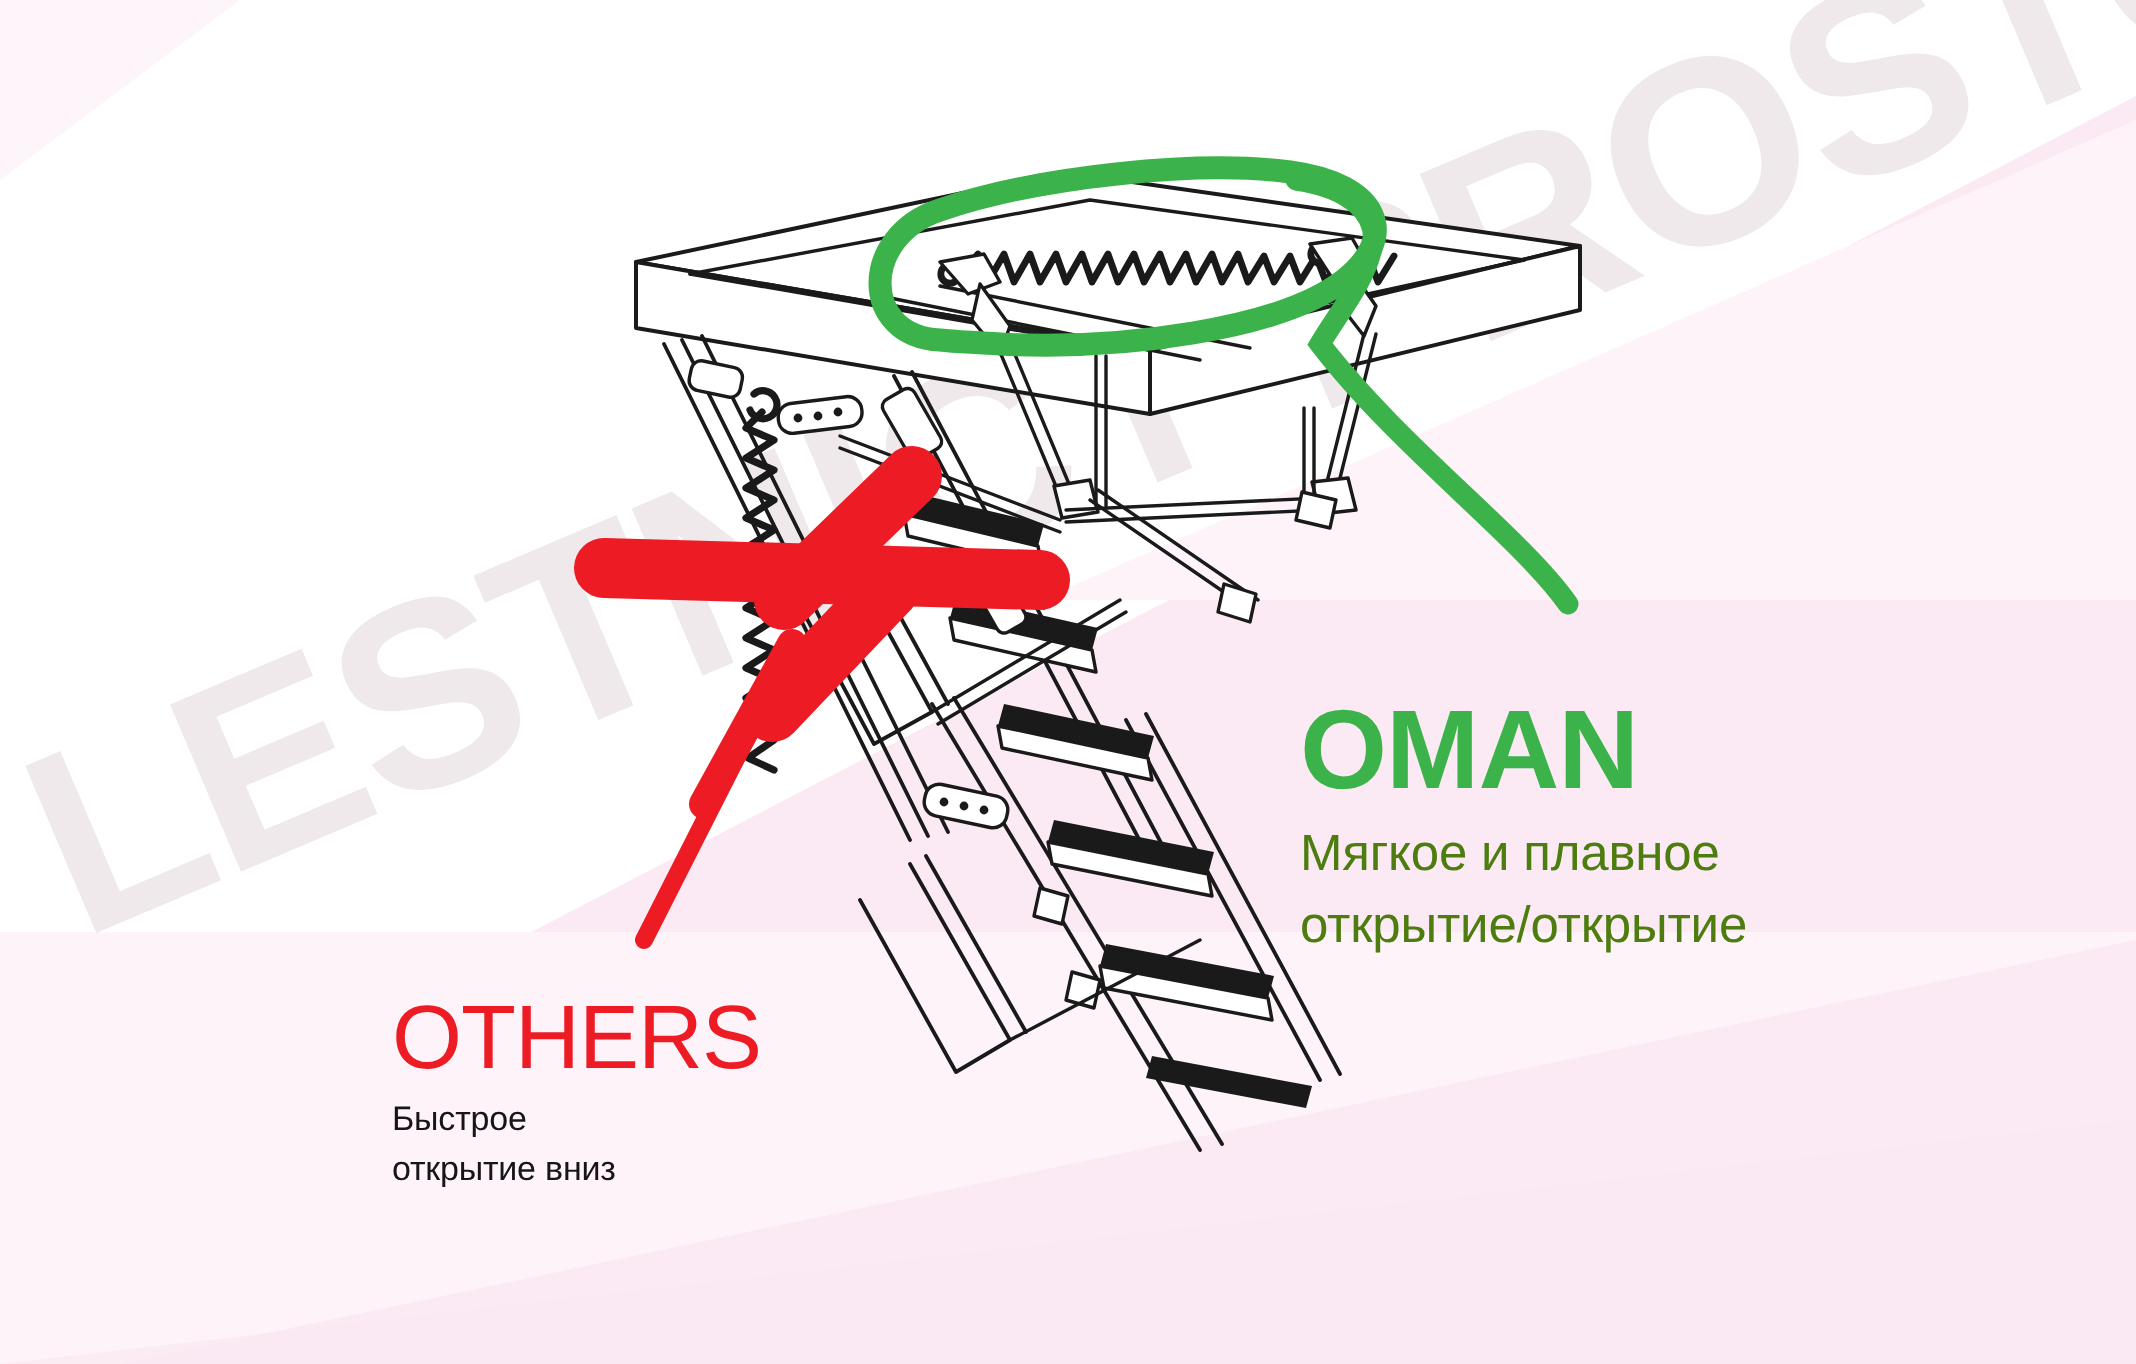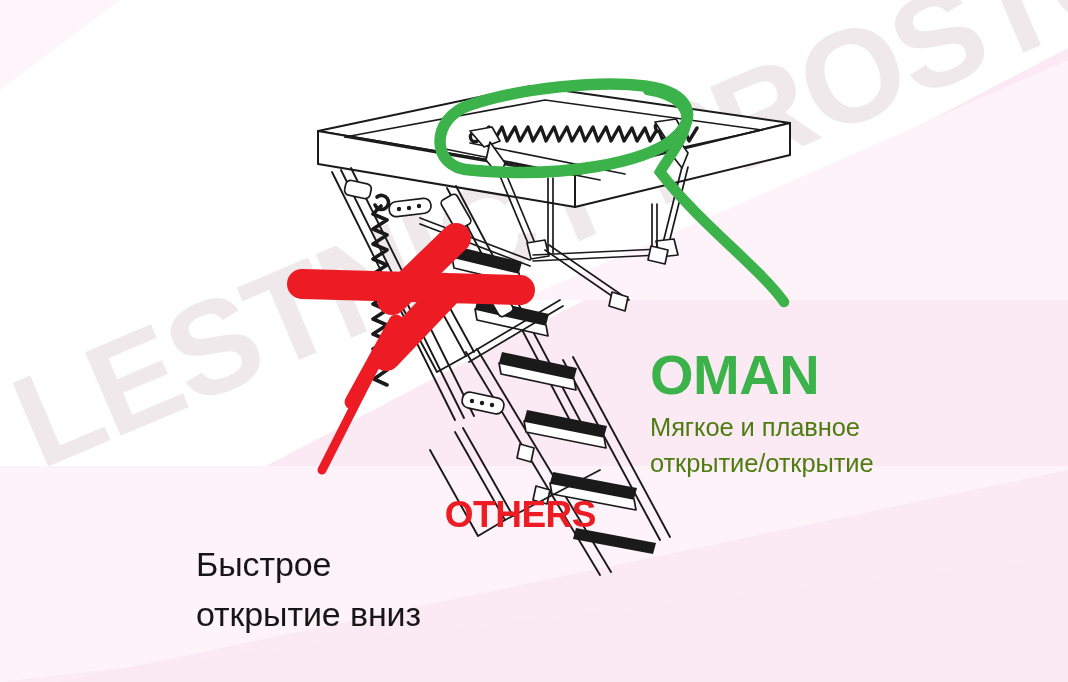--- a/index.html
+++ b/index.html
@@ -30,26 +30,25 @@
     letter-spacing:-0.5px;
   }
   #oman-block .sub{
     font-size:25.5px;color:#4d7c0f;line-height:1.42;
     margin-top:6px;letter-spacing:-0.1px;
   }
 
   
   #others-block{left:196px;top:472px;width:400px;}
   #others-title{
-    font-size:37px;font-weight:bold;line-height:1.02;
+    font-size:45px;font-weight:normal;line-height:1.02;
     letter-spacing:-0.5px;
-    text-align:right;
   }
   #others-block .sub{
-    font-size:34px;color:#161616;line-height:1.47;
+    font-size:17px;color:#161616;line-height:1.47;
     margin-top:6px;letter-spacing:-0.1px;
   }
   .sub div{white-space:nowrap;}
 </style>
 </head>
 <body>
 
 <div id="stage">
 
   <svg class="layer bg-svg" viewBox="0 0 1068 682">

